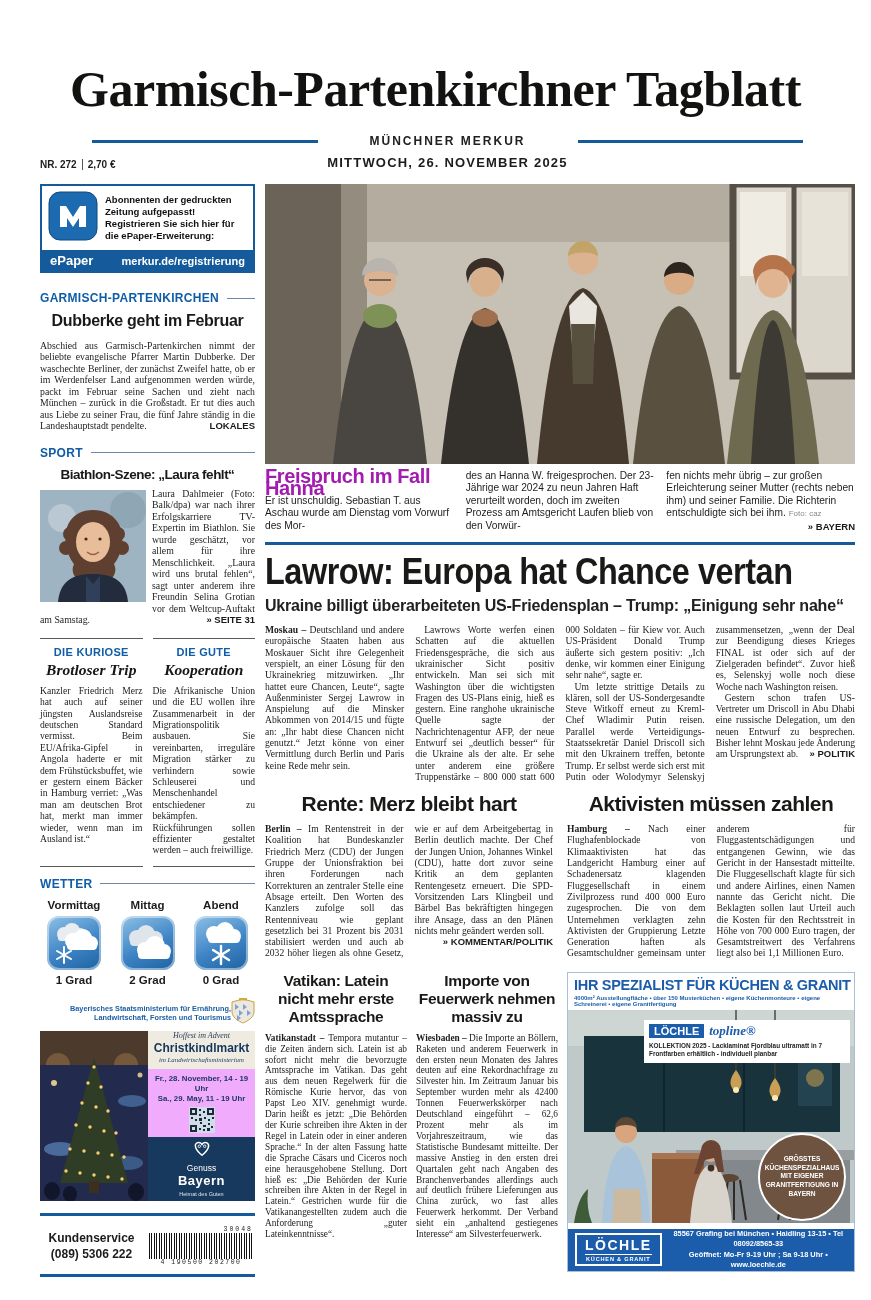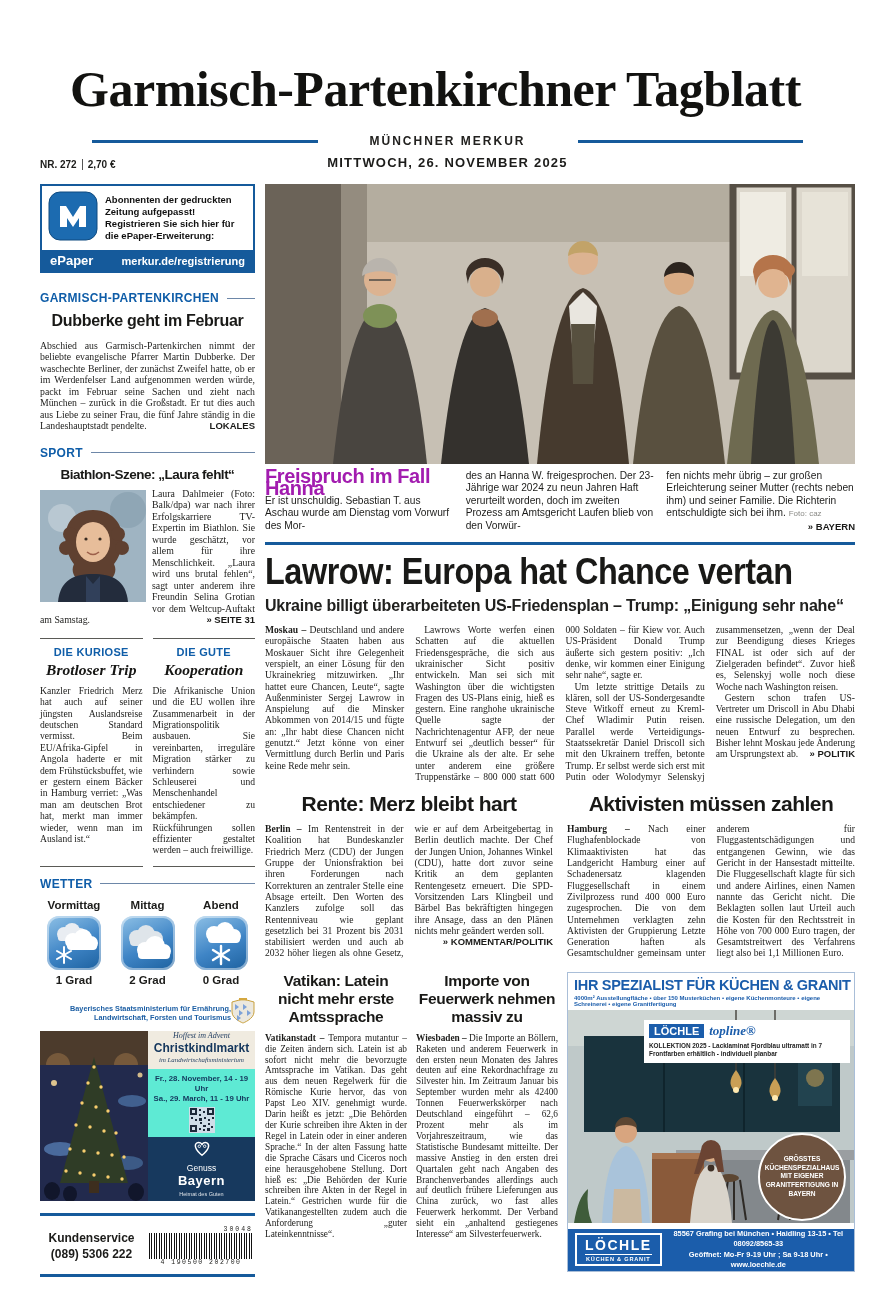--- a/index.html
+++ b/index.html
@@ -74,21 +74,21 @@
   .ck-head{display:flex;align-items:center;margin-bottom:3px;}
   .ck-ministry{flex:1;text-align:right;font-family:"Liberation Sans",sans-serif;font-weight:bold;
                font-size:7.3px;line-height:9px;color:#1d5fa4;}
   .ck-main{display:flex;height:170px;}
   .ck-photo{width:108px;height:170px;}
   .ck-right{width:107px;display:flex;flex-direction:column;}
   .ck-cream{background:#f0ebe0;text-align:center;padding:0 3px 6px;}
   .ck-kicker{font-family:"Liberation Serif",serif;font-style:italic;font-size:8px;color:#1d3a5f;}
   .ck-title{font-family:"Liberation Sans",sans-serif;font-weight:bold;font-size:12px;color:#14365c;margin-top:1px;}
   .ck-sub{font-family:"Liberation Serif",serif;font-style:italic;font-size:6.8px;color:#1d3a5f;margin-top:1px;}
-  .ck-blue{background:#5eead4;text-align:center;padding:5px 2px 4px;font-family:"Liberation Sans",sans-serif;
+  .ck-blue{background:#f0abfc;text-align:center;padding:5px 2px 4px;font-family:"Liberation Sans",sans-serif;
            font-weight:bold;font-size:7.8px;line-height:10px;color:#14365c;}
   .ck-qr{margin:3px auto 0;display:block;}
   .ck-navy{background:#17395e;flex:1;display:flex;flex-direction:column;align-items:center;justify-content:center;
            color:#fff;font-family:"Liberation Sans",sans-serif;text-align:center;}
   .ck-brand-top{font-size:8.5px;margin-top:2px;}
   .ck-brand-bottom{font-size:13px;font-weight:bold;letter-spacing:0.5px;}
   .ck-tagline{font-size:5.5px;margin-top:3px;opacity:.85;}
 
   
   .service{border-top:3px solid #155a9b;border-bottom:3px solid #155a9b;padding:10px 2px 8px;
@@ -375,21 +375,21 @@
               <circle cx="100" cy="44" r="2.5" fill="#ffdf9a" opacity=".8"></circle>
           </svg>
           <div class="ck-right">
             <div class="ck-cream">
               <div class="ck-kicker">Hoffest im Advent</div>
               <div class="ck-title">Christkindlmarkt</div>
               <div class="ck-sub">im Landwirtschaftsministerium</div>
             </div>
             <div class="ck-blue">
               <div>Fr., 28. November, 14 - 19 Uhr</div>
-              <div>Sa., 29. March, 11 - 19 Uhr</div>
+              <div>Sa., 29. May, 11 - 19 Uhr</div>
               <svg class="ck-qr" width="26" height="26" viewBox="0 0 26 26">
                 <rect width="26" height="26" fill="#cfdde8"></rect>
                 <g fill="#1d2a3a">
                   <rect x="1" y="1" width="7" height="7"></rect>
                     <rect x="18" y="1" width="7" height="7"></rect>
                     <rect x="1" y="18" width="7" height="7"></rect>
                   <rect x="3" y="3" width="3" height="3" fill="#cfdde8"></rect>
                     <rect x="20" y="3" width="3" height="3" fill="#cfdde8"></rect>
                     <rect x="3" y="20" width="3" height="3" fill="#cfdde8"></rect>
                   <rect x="10" y="2" width="2" height="2"></rect>

